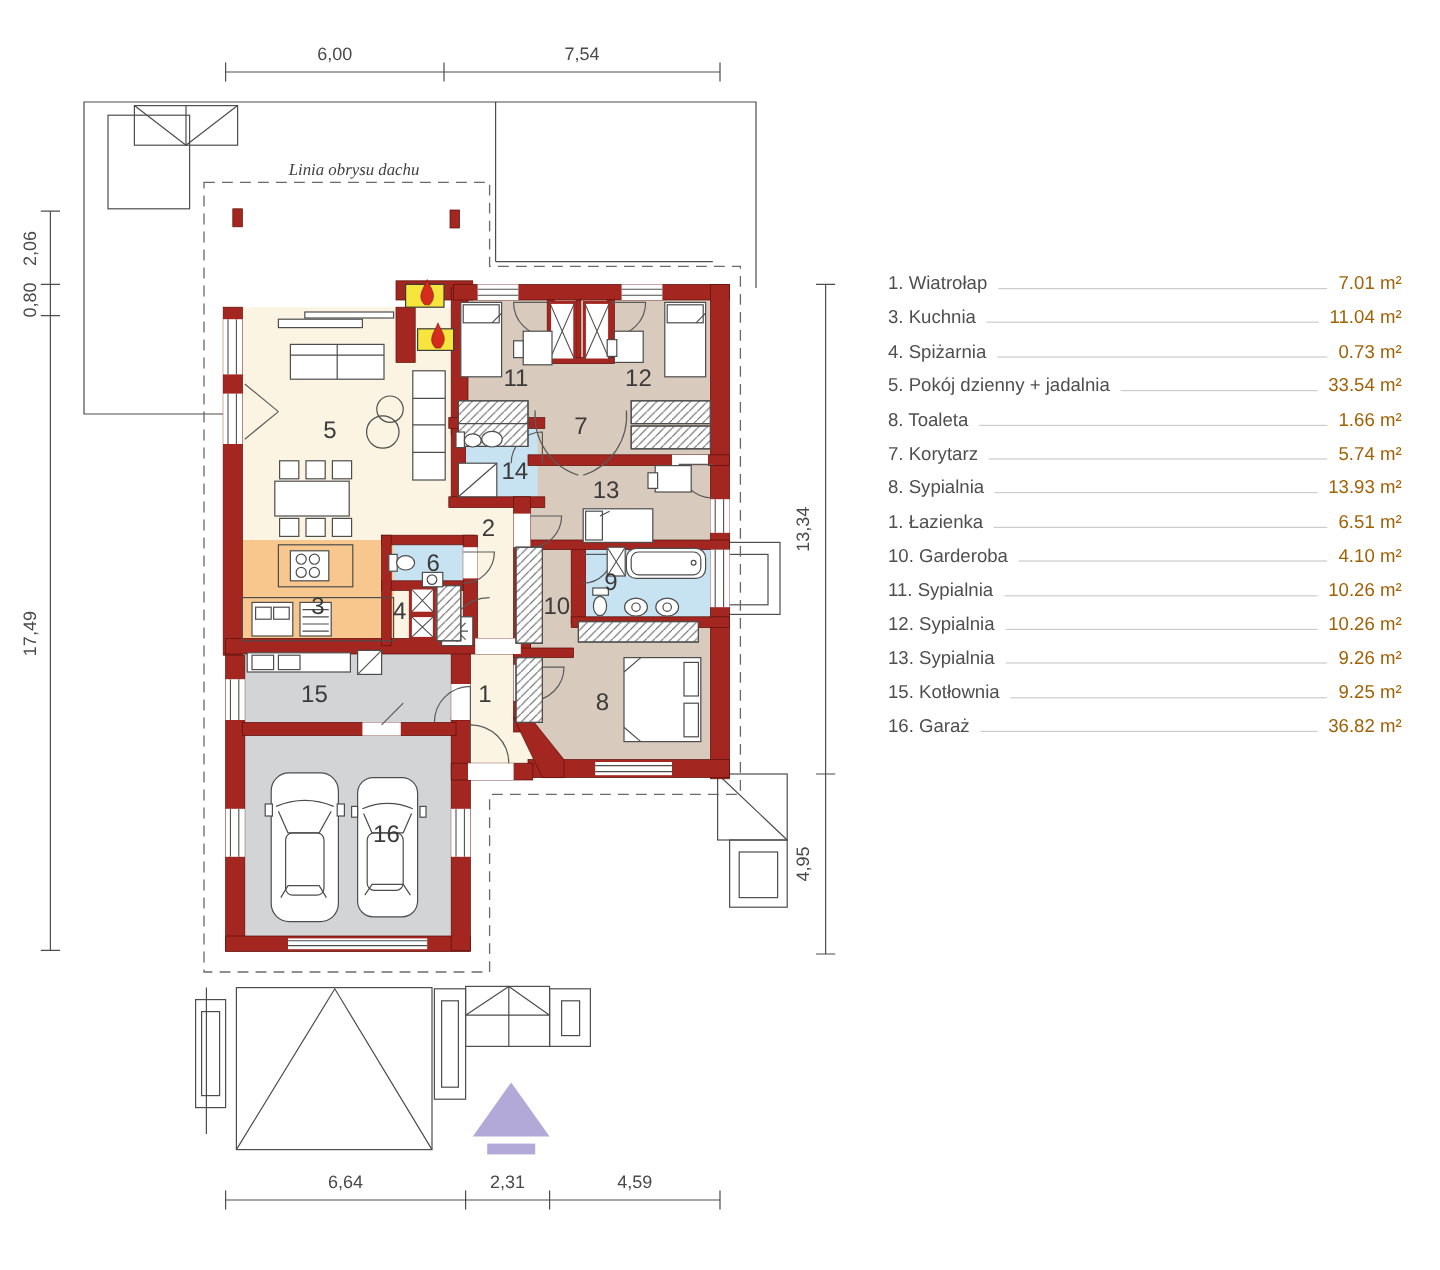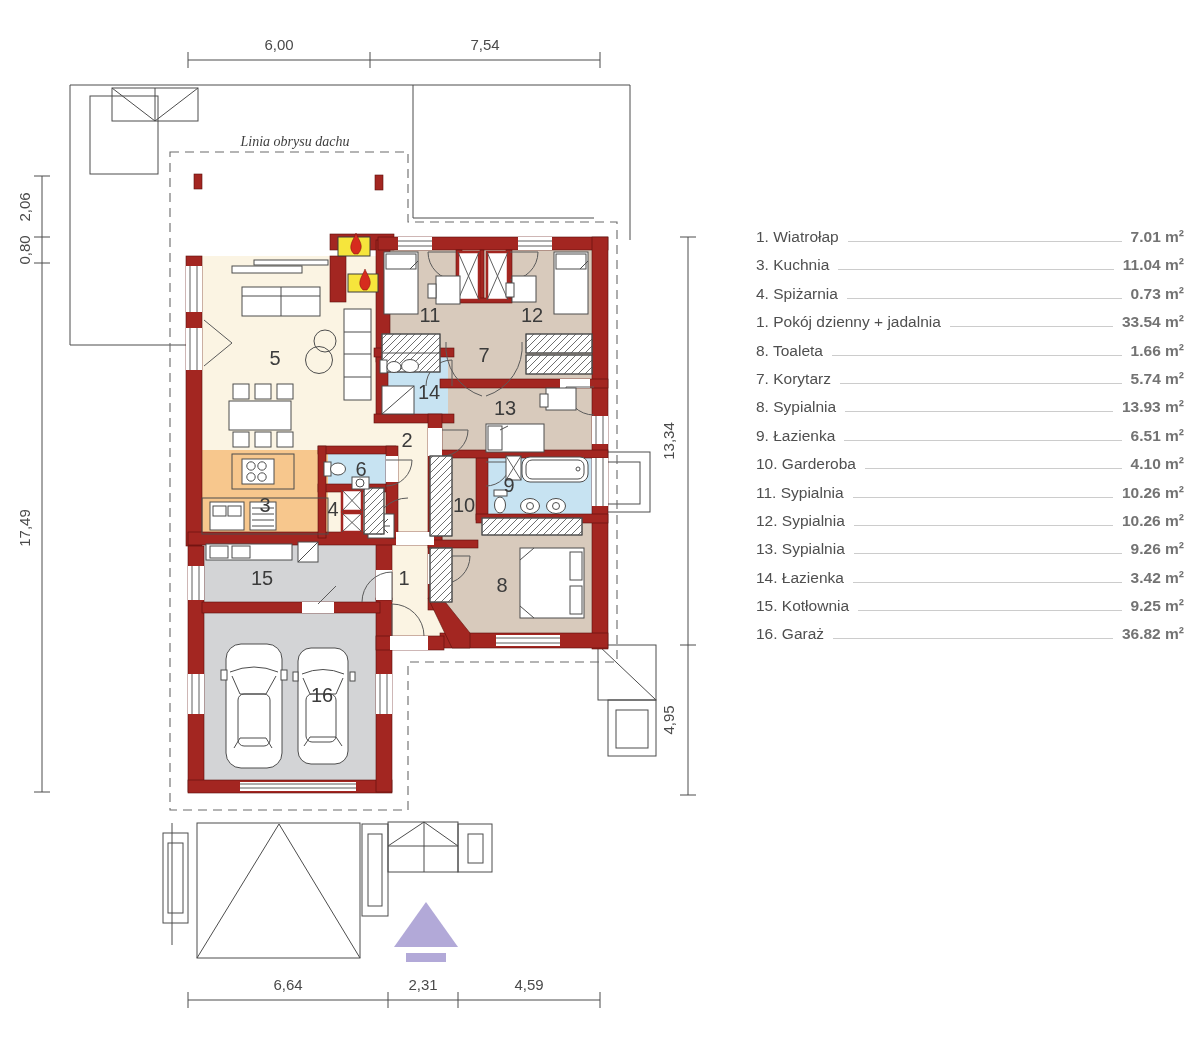--- a/index.html
+++ b/index.html
@@ -1,23 +1,23 @@
 <!DOCTYPE html>
 <html><head>
 <meta charset="utf-8">
 <style>
   html,body{margin:0;padding:0;background:#fff;}
   .page{position:relative;width:1200px;height:1058px;background:#fff;overflow:hidden;
         font-family:"Liberation Sans",sans-serif;}
   .plan-svg{position:absolute;left:0;top:0;}
-  .legend{position:absolute;left:740px;top:228px;width:428px;margin-left:16px;}
+  .legend{position:absolute;left:740px;top:228px;width:428px;}
   .legend-row{display:flex;align-items:baseline;height:28.4px;font-size:15.5px;}
   .legend-name{color:#4f4f4f;white-space:nowrap;}
   .legend-leader{flex:1;border-bottom:1px solid #cccccc;margin:0 9px;height:11px;}
-  .legend-area{color:#737373;font-weight:700;white-space:nowrap;}
+  .legend-area{color:#a16207;font-weight:400;white-space:nowrap;}
   
   .rn{font-family:"Liberation Sans",sans-serif;font-size:20px;fill:#3b3b3b;text-anchor:middle;}
   .dim{font-family:"Liberation Sans",sans-serif;font-size:15px;fill:#4a4a4a;text-anchor:middle;}
   .roofcap{font-family:"Liberation Serif",serif;font-style:italic;font-size:14px;fill:#3f3f3f;text-anchor:middle;}
   .thin{stroke:#4d4d4d;stroke-width:1;fill:none;}
   .furn{stroke:#4d4d4d;stroke-width:1;fill:#ffffff;}
   .furnNF{stroke:#4d4d4d;stroke-width:1;fill:none;}
   .door{stroke:#5a5a5a;stroke-width:1;fill:none;}
   .wall{fill:#A32621;stroke:#5d100a;stroke-width:0.6;}
   .wgap{fill:#ffffff;stroke:none;}
@@ -419,41 +419,41 @@
         <span class="legend-name">3. Kuchnia</span>
         <span class="legend-leader"></span>
         <span class="legend-area">11.04 m²</span>
       </div>
   <div class="legend-row">
         <span class="legend-name">4. Spiżarnia</span>
         <span class="legend-leader"></span>
         <span class="legend-area">0.73 m²</span>
       </div>
   <div class="legend-row">
-        <span class="legend-name">1. Pokój dzienny + jadalnia</span>
+        <span class="legend-name">5. Pokój dzienny + jadalnia</span>
         <span class="legend-leader"></span>
         <span class="legend-area">33.54 m²</span>
       </div>
   <div class="legend-row">
         <span class="legend-name">8. Toaleta</span>
         <span class="legend-leader"></span>
         <span class="legend-area">1.66 m²</span>
       </div>
   <div class="legend-row">
         <span class="legend-name">7. Korytarz</span>
         <span class="legend-leader"></span>
         <span class="legend-area">5.74 m²</span>
       </div>
   <div class="legend-row">
         <span class="legend-name">8. Sypialnia</span>
         <span class="legend-leader"></span>
         <span class="legend-area">13.93 m²</span>
       </div>
   <div class="legend-row">
-        <span class="legend-name">9. Łazienka</span>
+        <span class="legend-name">1. Łazienka</span>
         <span class="legend-leader"></span>
         <span class="legend-area">6.51 m²</span>
       </div>
   <div class="legend-row">
         <span class="legend-name">10. Garderoba</span>
         <span class="legend-leader"></span>
         <span class="legend-area">4.10 m²</span>
       </div>
   <div class="legend-row">
         <span class="legend-name">11. Sypialnia</span>
@@ -464,25 +464,20 @@
         <span class="legend-name">12. Sypialnia</span>
         <span class="legend-leader"></span>
         <span class="legend-area">10.26 m²</span>
       </div>
   <div class="legend-row">
         <span class="legend-name">13. Sypialnia</span>
         <span class="legend-leader"></span>
         <span class="legend-area">9.26 m²</span>
       </div>
   <div class="legend-row">
-        <span class="legend-name">14. Łazienka</span>
-        <span class="legend-leader"></span>
-        <span class="legend-area">3.42 m²</span>
-      </div>
-  <div class="legend-row">
         <span class="legend-name">15. Kotłownia</span>
         <span class="legend-leader"></span>
         <span class="legend-area">9.25 m²</span>
       </div>
   <div class="legend-row">
         <span class="legend-name">16. Garaż</span>
         <span class="legend-leader"></span>
         <span class="legend-area">36.82 m²</span>
       </div>
 </div>

